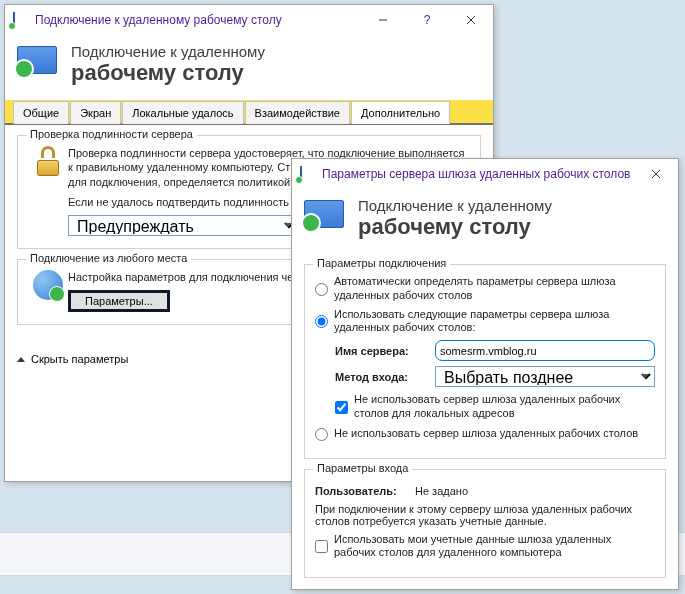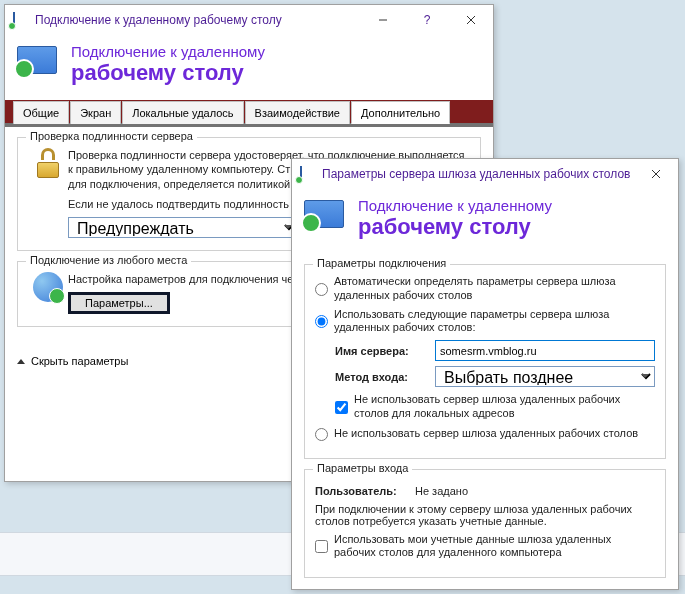--- a/index.html
+++ b/index.html
@@ -14,25 +14,25 @@
 .titlebar .tbtn { width: 44px; height: 29px; display: flex; align-items: center; justify-content: center; cursor: pointer; }
 
 .app-icon { width: 16px; height: 16px; margin-right: 6px; position: relative; }
 .app-icon-inner { width: 14px; height: 10px; background: #3b7bd8; border: 1px solid #2a5aa0; position: relative; top: 1px; }
 .app-icon-inner::after { content: ""; position: absolute; width: 6px; height: 6px; background: #3cb54a; border-radius: 50%; bottom: -3px; right: -2px; border: 1px solid #fff; }
 
 .header { background: #fff; padding: 8px 12px 14px 12px; display: flex; align-items: center; }
 .header-icon { width: 44px; height: 38px; position: relative; margin-right: 10px; }
 .header-icon .monitor { width: 40px; height: 28px; background: linear-gradient(#5e9be8, #3b7bd8); border: 1px solid #2a5aa0; border-radius: 2px; position: relative; }
 .header-icon .monitor::after { content: ""; position: absolute; width: 16px; height: 16px; background: #3cb54a; border-radius: 50%; bottom: -6px; left: -4px; border: 2px solid #fff; }
-.header-text { color: #6d28d9; }
+.header-text { color: #404040; }
 .header-text .line1 { font-size: 15px; font-weight: 400; }
 .header-text .line2 { font-size: 22px; font-weight: 700; }
 
-.tabs { display: flex; border-bottom: 4px solid #737373; padding-left: 8px; background: #7f1d1d; font-size: 11px; }
+.tabs { display: flex; border-bottom: 2px solid #737373; padding-left: 8px; background: #fde047; font-size: 11px; }
 .tab { padding: 5px 9px 4px; border: 1px solid transparent; border-bottom: none; cursor: pointer; position: relative; top: 1px; background: #f4f4f4; margin-right: 1px; border-color: #c0c0c0; }
 .tab.active { background: #fff; border-color: #c0c0c0; border-bottom: 1px solid #fff; }
 
 .content { padding: 10px 12px; font-size: 11px; color: #222; }
 
 .groupbox { border: 1px solid #d0d0d0; margin-bottom: 10px; padding: 10px 10px 12px 10px; position: relative; }
 .groupbox-title { position: absolute; top: -8px; left: 8px; background: #fff; padding: 0 4px; font-size: 11px; }
 
 .gb-row { display: flex; }
 .gb-icon { width: 40px; flex-shrink: 0; display: flex; justify-content: center; }
@@ -41,21 +41,21 @@
 
 .lock-icon { width: 28px; height: 30px; position: relative; }
 .lock-body { width: 22px; height: 16px; background: linear-gradient(#f0d068,#d8a830); border: 1px solid #a07820; position: absolute; bottom: 0; left: 3px; border-radius: 2px; }
 .lock-shackle { width: 14px; height: 12px; border: 3px solid #b89030; border-bottom: none; border-radius: 7px 7px 0 0; position: absolute; top: 0; left: 7px; }
 
 .globe-icon { width: 30px; height: 30px; background: radial-gradient(circle at 30% 30%, #8fc8f0, #3b7bd8); border-radius: 50%; position: relative; }
 .globe-icon::after { content: ""; position: absolute; width: 14px; height: 14px; background: #3cb54a; border-radius: 50%; bottom: -2px; right: -2px; border: 1px solid #fff; }
 
 .select { width: 100%; height: 21px; border: 1px solid #7a9ac0; background: #fff; font-size: 16px; padding: 1px 4px; }
 .text-input { width: 100%; height: 21px; border: 1px solid #7a9ac0; background: #fff; font-size: 11px; padding: 1px 4px; }
-.text-input.hl { border-color: #0078d4; }
+.text-input.hl { border-color: #0078d4; border-radius: 7px; }
 .btn { height: 22px; padding: 0 14px; font-size: 11px; background: #e1e1e1; border: 3px solid #0f172a; cursor: pointer; }
 
 .hide-params { display: flex; align-items: center; padding: 8px 12px; font-size: 11px; cursor: pointer; text-align: right; }
 .arrow-up { width: 0; height: 0; border-left: 4px solid transparent; border-right: 4px solid transparent; border-bottom: 5px solid #333; margin-right: 6px; }
 
 .radio-row { display: flex; align-items: center; margin-bottom: 5px; }
 .radio-row input[type=radio], .radio-row input[type=checkbox] { margin-right: 6px; margin-top: 1px; flex-shrink: 0; }
 .radio-row label { line-height: 1.25; }
 
 .field-row { display: flex; align-items: center; margin: 5px 0 5px 20px; }

